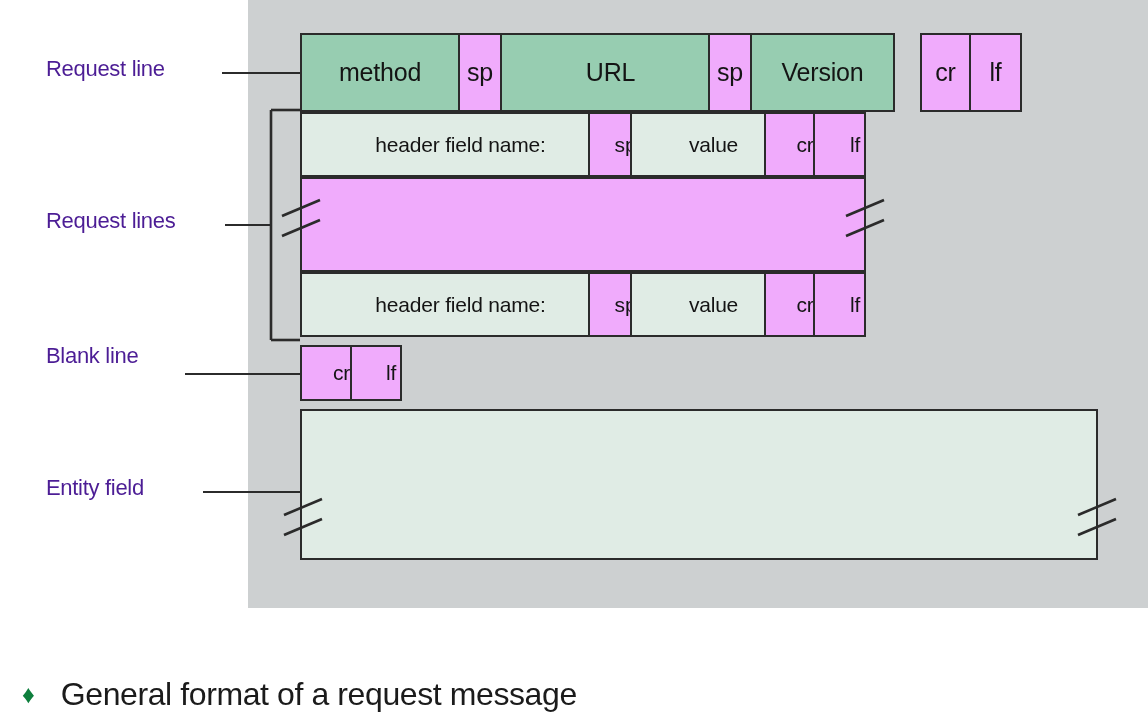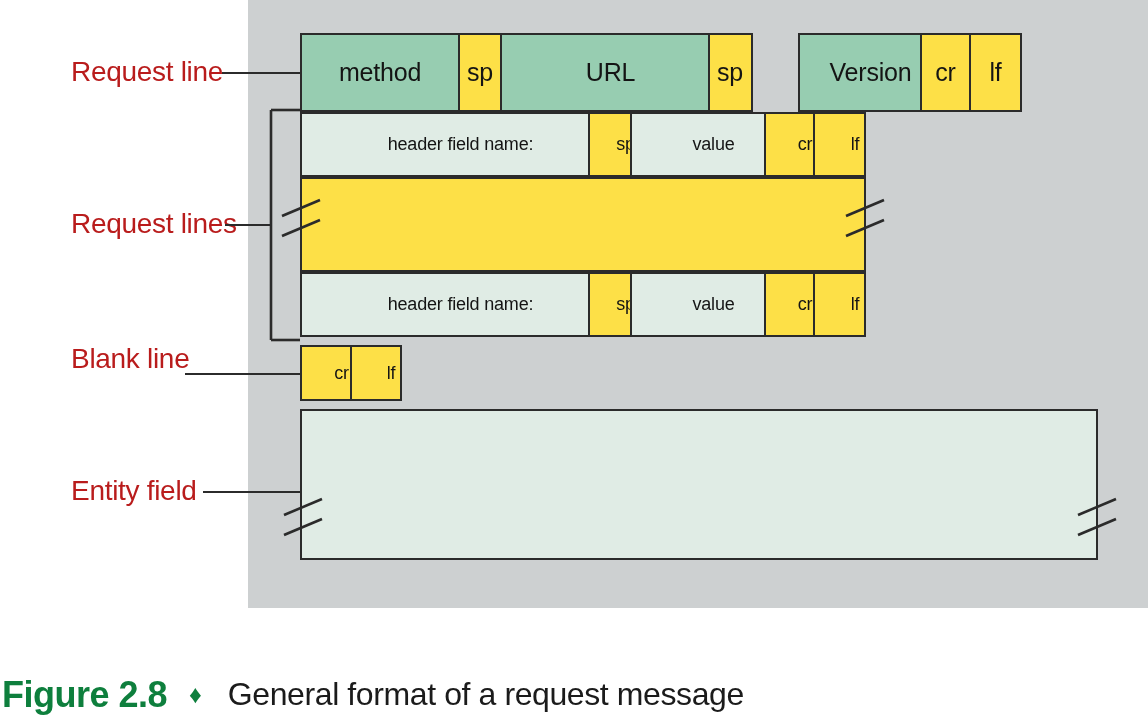--- a/index.html
+++ b/index.html
@@ -33,33 +33,32 @@
     display: flex;
     align-items: center;
     justify-content: center;
     color: #141414;
     font-family: "Liberation Sans", sans-serif;
     font-weight: 400;
     letter-spacing: -0.2px;
   }
   .fill-dark  { background: #97cdb1; }
   .fill-light { background: #e0ece5; }
-  .fill-white { background: #fde047; }
+  .fill-white { background: #f0abfc; }
 
   .t-lg { font-size: 25px; }
-  .t-md { font-size: 18px; padding-left: 31px; }
+  .t-md { font-size: 21px; padding-left: 31px; }
 
   
   .leader-label {
     position: absolute;
-    font-size: 28px;
-    color: #b91c1c;
+    font-size: 22px;
+    color: #4c1d95;
     white-space: nowrap;
     letter-spacing: -0.3px;
-    margin-left: 25px;
   }
   .leader-line {
     position: absolute;
     height: 0;
     border-top: 2.5px solid #2b2b2b;
   }
 
   
   #header-bracket {
     position: absolute;
@@ -100,21 +99,21 @@
 </style>
 </head>
 <body>
 
 <div id="gray-panel"></div>
 
 <div class="cell fill-dark t-lg" style="left:300px; top:33px; width:160px; height:79px;">method</div>
 <div class="cell fill-white t-lg" style="left:457.5px; top:33px; width:45px; height:79px;">sp</div>
 <div class="cell fill-dark t-lg" style="left:500px; top:33px; width:221px; height:79px;">URL</div>
 <div class="cell fill-white t-lg" style="left:707.5px; top:33px; width:45px; height:79px;">sp</div>
-<div class="cell fill-dark t-lg" style="left:750px; top:33px; width:145px; height:79px;margin-left:48px;">Version</div>
+<div class="cell fill-dark t-lg" style="left:750px; top:33px; width:145px; height:79px;">Version</div>
 <div class="cell fill-white t-lg" style="left:919.5px; top:33px; width:52px; height:79px;">cr</div>
 <div class="cell fill-white t-lg" style="left:969px; top:33px; width:53px; height:79px;">lf</div>
 
 <div class="cell fill-light t-md" style="left:300px; top:112px; width:290px; height:65px;">header field name:</div>
 <div class="cell fill-white t-md" style="left:587.5px; top:112px; width:45px; height:65px;">sp</div>
 <div class="cell fill-light t-md" style="left:630px; top:112px; width:136px; height:65px;">value</div>
 <div class="cell fill-white t-md" style="left:763.5px; top:112px; width:52px; height:65px;">cr</div>
 <div class="cell fill-white t-md" style="left:813px; top:112px; width:53px; height:65px;">lf</div>
 
 <div class="cell fill-white" style="left:300px; top:177px; width:566px; height:95px;"></div>
@@ -158,16 +157,15 @@
 <div class="leader-label" style="left:46px; top:208px;">Request lines</div>
 <div class="leader-line" style="left:225px; top:224px; width:46px;"></div>
 
 <div class="leader-label" style="left:46px; top:343px;">Blank line</div>
 <div class="leader-line" style="left:185px; top:373px; width:116px;"></div>
 
 <div class="leader-label" style="left:46px; top:475px;">Entity field</div>
 <div class="leader-line" style="left:203px; top:491px; width:98px;"></div>
 
 <div id="caption">
-  <span id="caption-figno">Figure 2.8</span>
   <span id="caption-diamond">♦</span>
   <span id="caption-text">General format of a request message</span>
 </div>
 
 </body></html>

